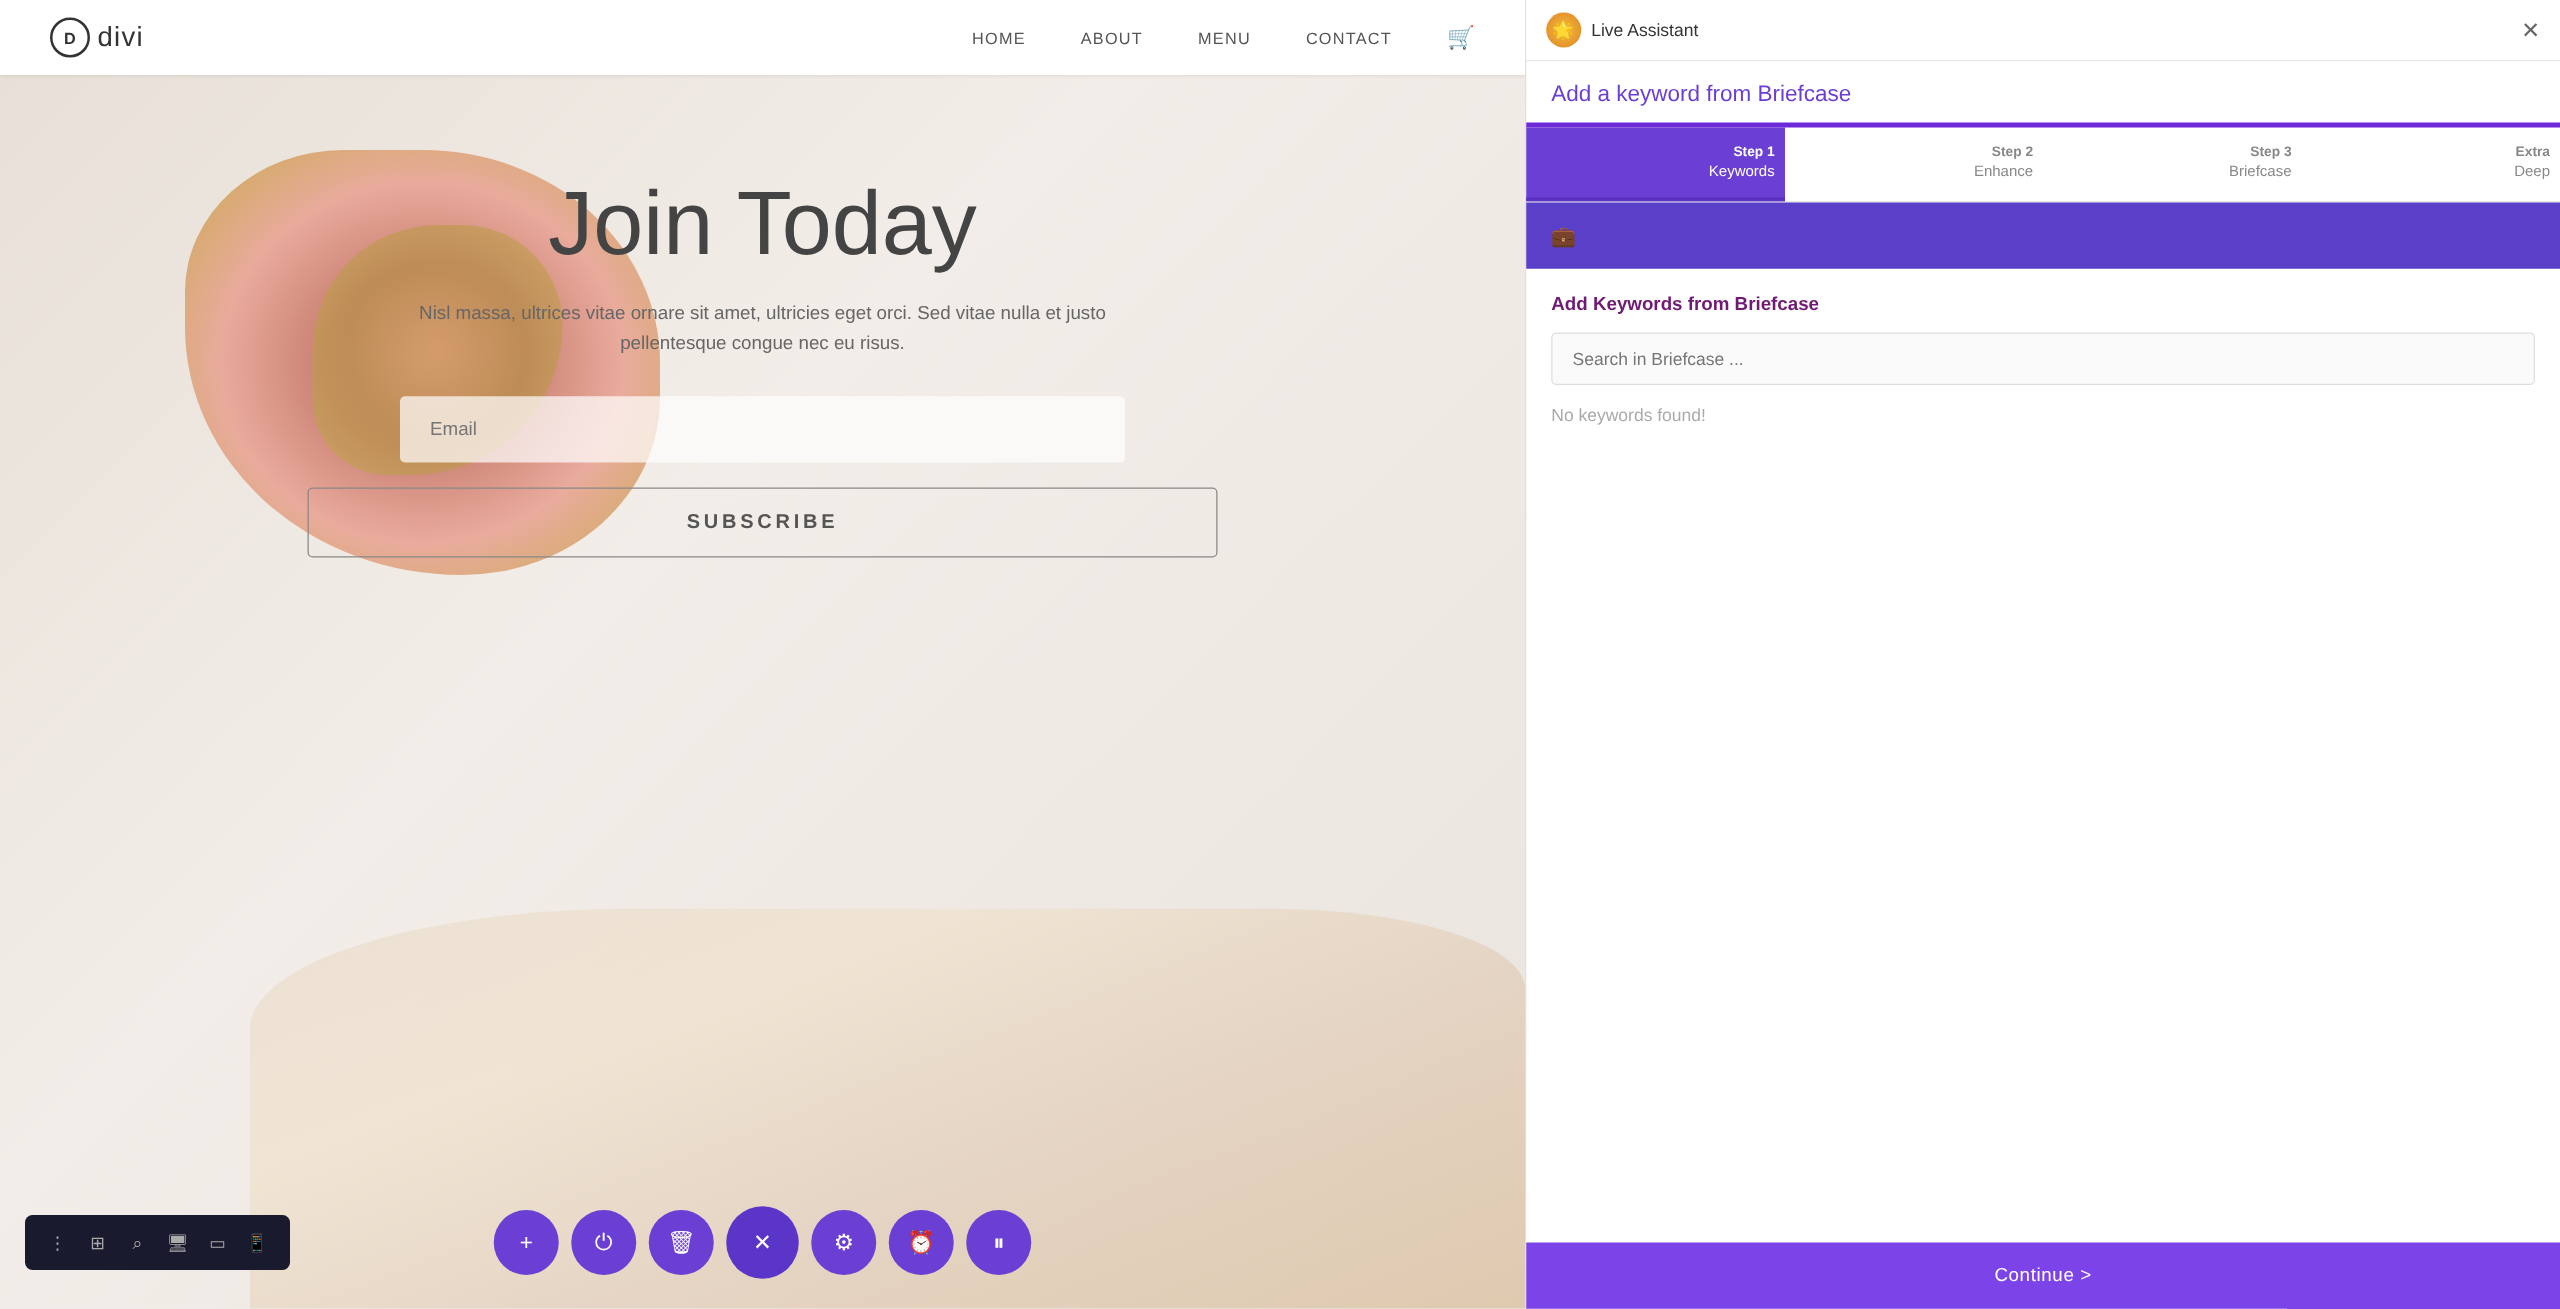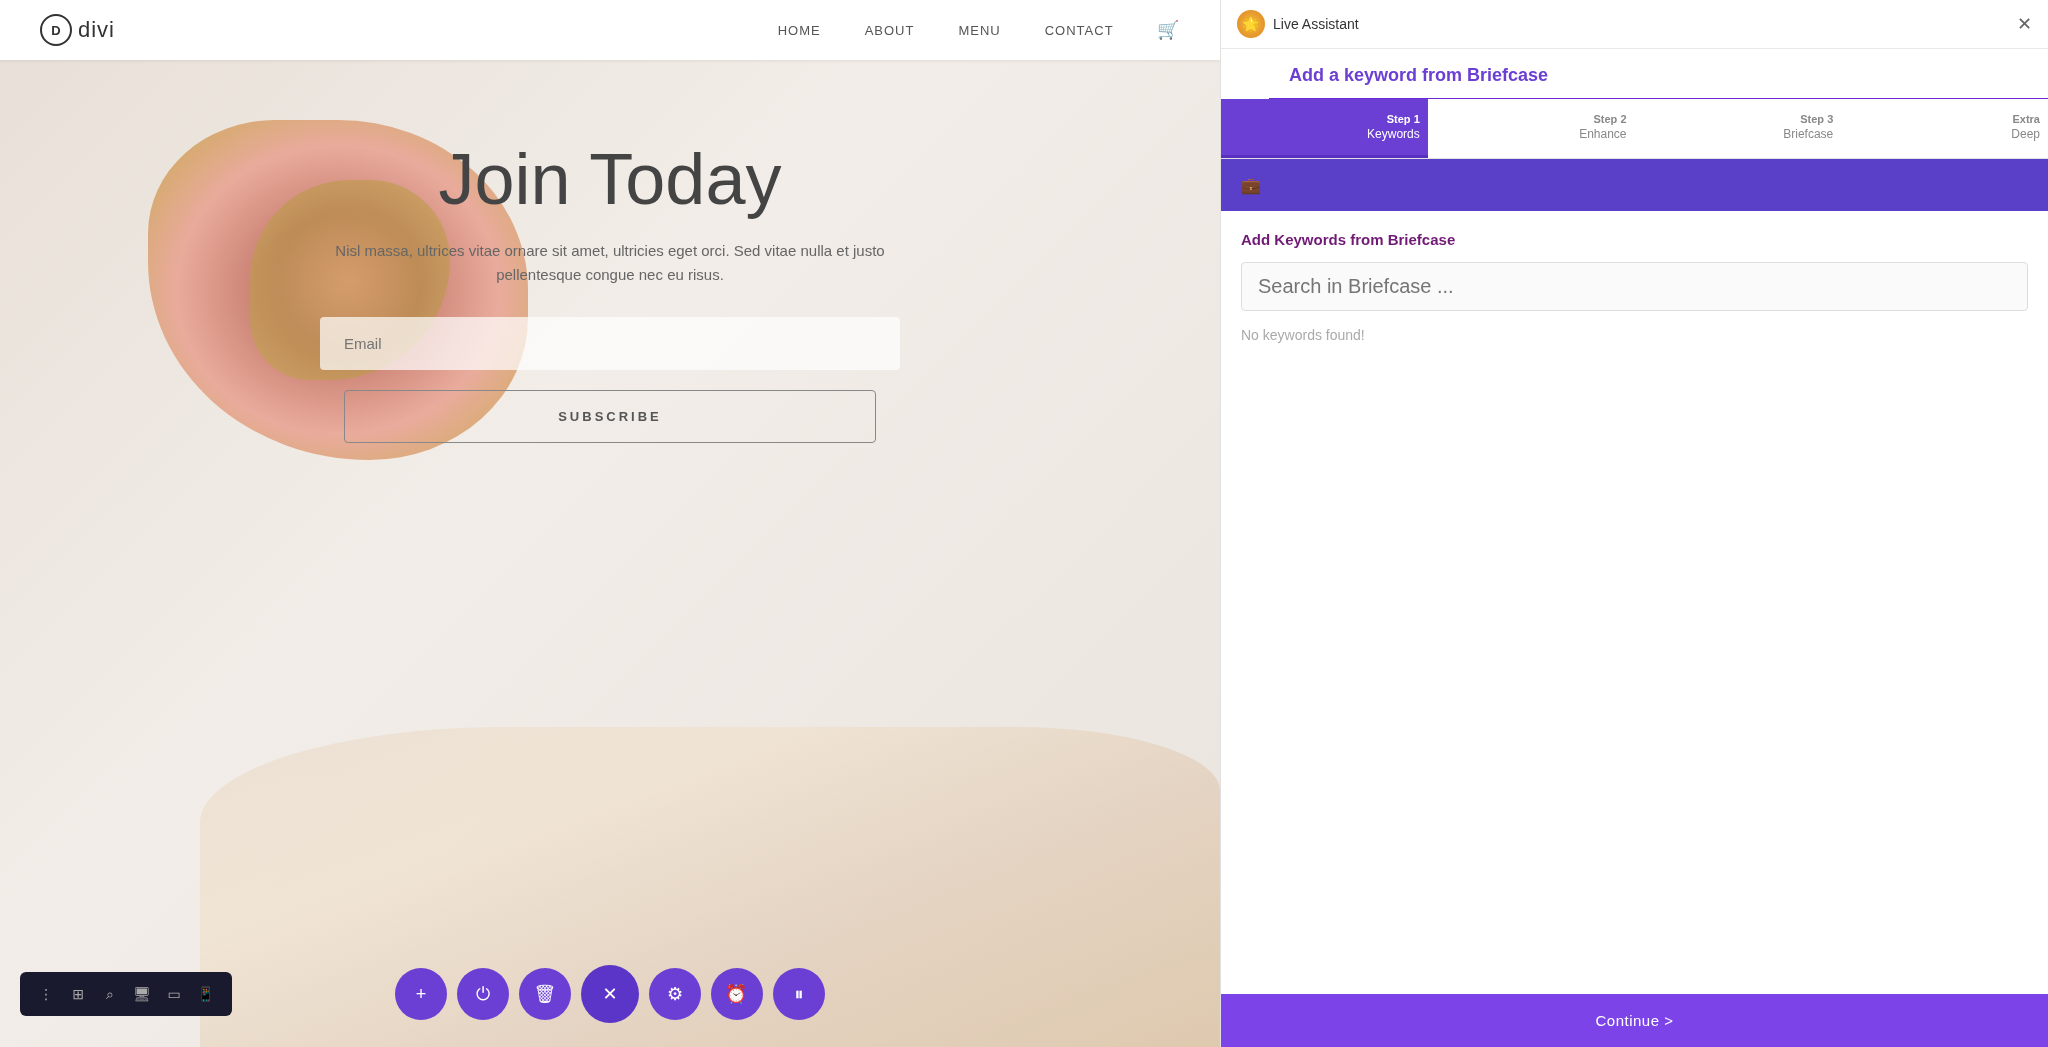--- a/index.html
+++ b/index.html
@@ -131,26 +131,26 @@
       padding: 18px 24px;
       border: none;
       border-radius: 4px;
       background: rgba(255,255,255,0.7);
       font-size: 15px;
       color: #999;
       outline: none;
       margin-top: 10px;
     }
     .subscribe-btn {
-      width: 532px;
+      width: 728px;
       padding: 18px;
       background: transparent;
       border: 1.5px solid #888;
       border-radius: 4px;
-      font-size: 13px;
+      font-size: 16px;
       font-weight: 600;
       letter-spacing: 3px;
       color: #555;
       cursor: pointer;
       text-transform: uppercase;
     }
 
     
     .bottom-toolbar {
       position: absolute;
@@ -232,24 +232,23 @@
       font-size: 14px; font-weight: 500; color: #333;
     }
     .panel-close-btn {
       background: none; border: none; cursor: pointer; color: #666; font-size: 18px;
     }
 
     
     .add-keyword-heading {
       padding: 16px 20px 12px;
       font-size: 18px;
-      font-weight: 700;
+      font-weight: 400;
       color: #6b3fd4;
-      border-bottom: 1px solid #6d28d9;
-      margin-left: 48px;
+      border-bottom: 4px solid #6d28d9;
     }
 
     
     .step-tabs {
       display: flex;
       border-bottom: 1px solid #e0e0e0;
     }
     .step-tab {
       flex: 1;
       padding: 14px 8px;
@@ -304,21 +303,21 @@
     }
     .search-input-wrapper {
       position: relative;
       margin-bottom: 12px;
     }
     .search-input {
       width: 100%;
       padding: 12px 16px;
       border: 1px solid #ddd;
       border-radius: 4px;
-      font-size: 20px;
+      font-size: 14px;
       color: #ef4444;
       outline: none;
       background: #fafafa;
     }
     .no-keywords-text {
       font-size: 14px; color: #aaa; text-align: left; padding: 4px 0;
     }
 
     
     .continue-btn {

